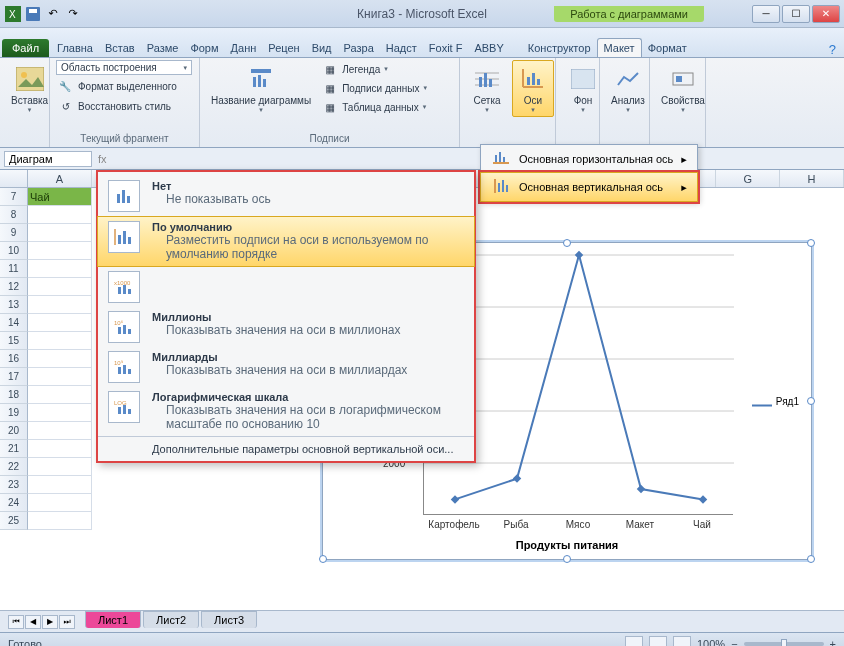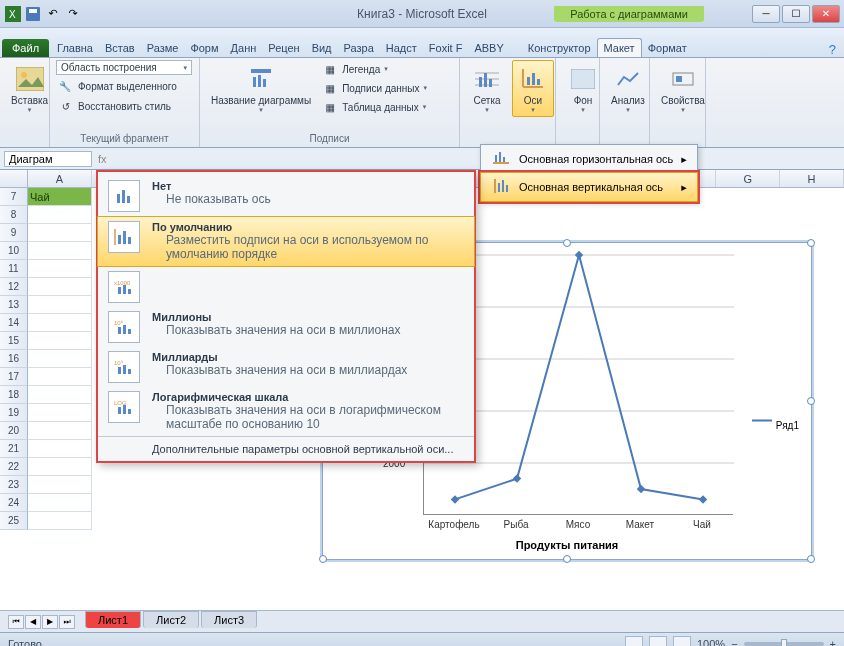--- a/index.html
+++ b/index.html
@@ -56,28 +56,28 @@
 .opt-title { font-weight: bold; font-size: 11px; color: #2d3a4a; }
 .opt-desc { font-size: 12px; color: #5a6a7a; line-height: 1.2; padding-left: 14px; }
 .opt-footer { border-top: 1px solid #c0cad8; padding: 6px 16px 2px 54px; font-size: 11px; color: #2d3a4a; }
 
 .chart-box { position: absolute; left: 322px; top: 72px; width: 490px; height: 318px; border: 1px solid #8fa5c0; background: #fff; box-shadow: 0 0 0 2px #bcd4f0; }
 .chart-inner { position: relative; width: 100%; height: 100%; }
 .plot-area { position: absolute; left: 100px; top: 12px; width: 310px; height: 260px; border-left: 1px solid #888; border-bottom: 1px solid #888; }
 .y-label { position: absolute; right: 316px; font-size: 10px; color: #333; transform: translateY(-50%); }
 .x-label { position: absolute; font-size: 10px; color: #333; transform: translateX(-50%); }
 .axis-title { position: absolute; bottom: 8px; left: 50%; transform: translateX(-50%); font-size: 11px; font-weight: bold; }
-.legend-box { position: absolute; right: 12px; top: 50%; transform: translateY(-50%); display: flex; align-items: flex-start; gap: 4px; font-size: 10px; margin-top: 24px; }
+.legend-box { position: absolute; right: 12px; top: 50%; transform: translateY(-50%); display: flex; align-items: flex-end; gap: 4px; font-size: 10px; }
 .legend-line { width: 20px; height: 2px; background: #4a7ab8; }
 .chart-handle { position: absolute; width: 8px; height: 8px; background: #fff; border: 1px solid #5a8ac8; border-radius: 50%; transform: translate(-50%,-50%); }
 
 .sheet-tabs { height: 22px; background: #e2e9f3; display: flex; align-items: center; padding-left: 8px; gap: 2px; border-top: 1px solid #a8b8cc; }
 .nav-arrows { display: flex; gap: 1px; margin-right: 8px; }
 .nav-arrow { width: 16px; height: 14px; border: 1px solid #a8b8cc; background: #f0f4fa; font-size: 8px; display: flex; align-items: center; justify-content: center; }
-.sheet-tab { padding: 2px 12px; background: #ef4444; border: 1px solid #a8b8cc; border-bottom: none; border-radius: 0 0 3px 3px; font-size: 11px; transform: translateY(-2px); }
+.sheet-tab { padding: 2px 12px; background: #ec4899; border: 1px solid #a8b8cc; border-bottom: none; border-radius: 0 0 3px 3px; font-size: 11px; transform: translateY(-2px); }
 .sheet-tab.inactive { background: #d5dde8; }
 
 .statusbar { height: 22px; background: linear-gradient(#dce6f2, #c8d5e6); display: flex; align-items: center; padding: 0 8px; font-size: 11px; color: #3a4a5a; border-top: 1px solid #8fa5c0; }
 .zoom { margin-left: auto; display: flex; align-items: center; gap: 6px; }
 .zoom-slider { width: 80px; height: 4px; background: #a8b8cc; border-radius: 2px; position: relative; }
 .zoom-thumb { position: absolute; left: 50%; top: -3px; width: 6px; height: 10px; background: #f0f4fa; border: 1px solid #8fa5c0; transform: translateX(-50%); }
 .view-btn { width: 18px; height: 16px; border: 1px solid #a8b8cc; background: #f0f4fa; }
 
 svg { display: block; }
 </style>

